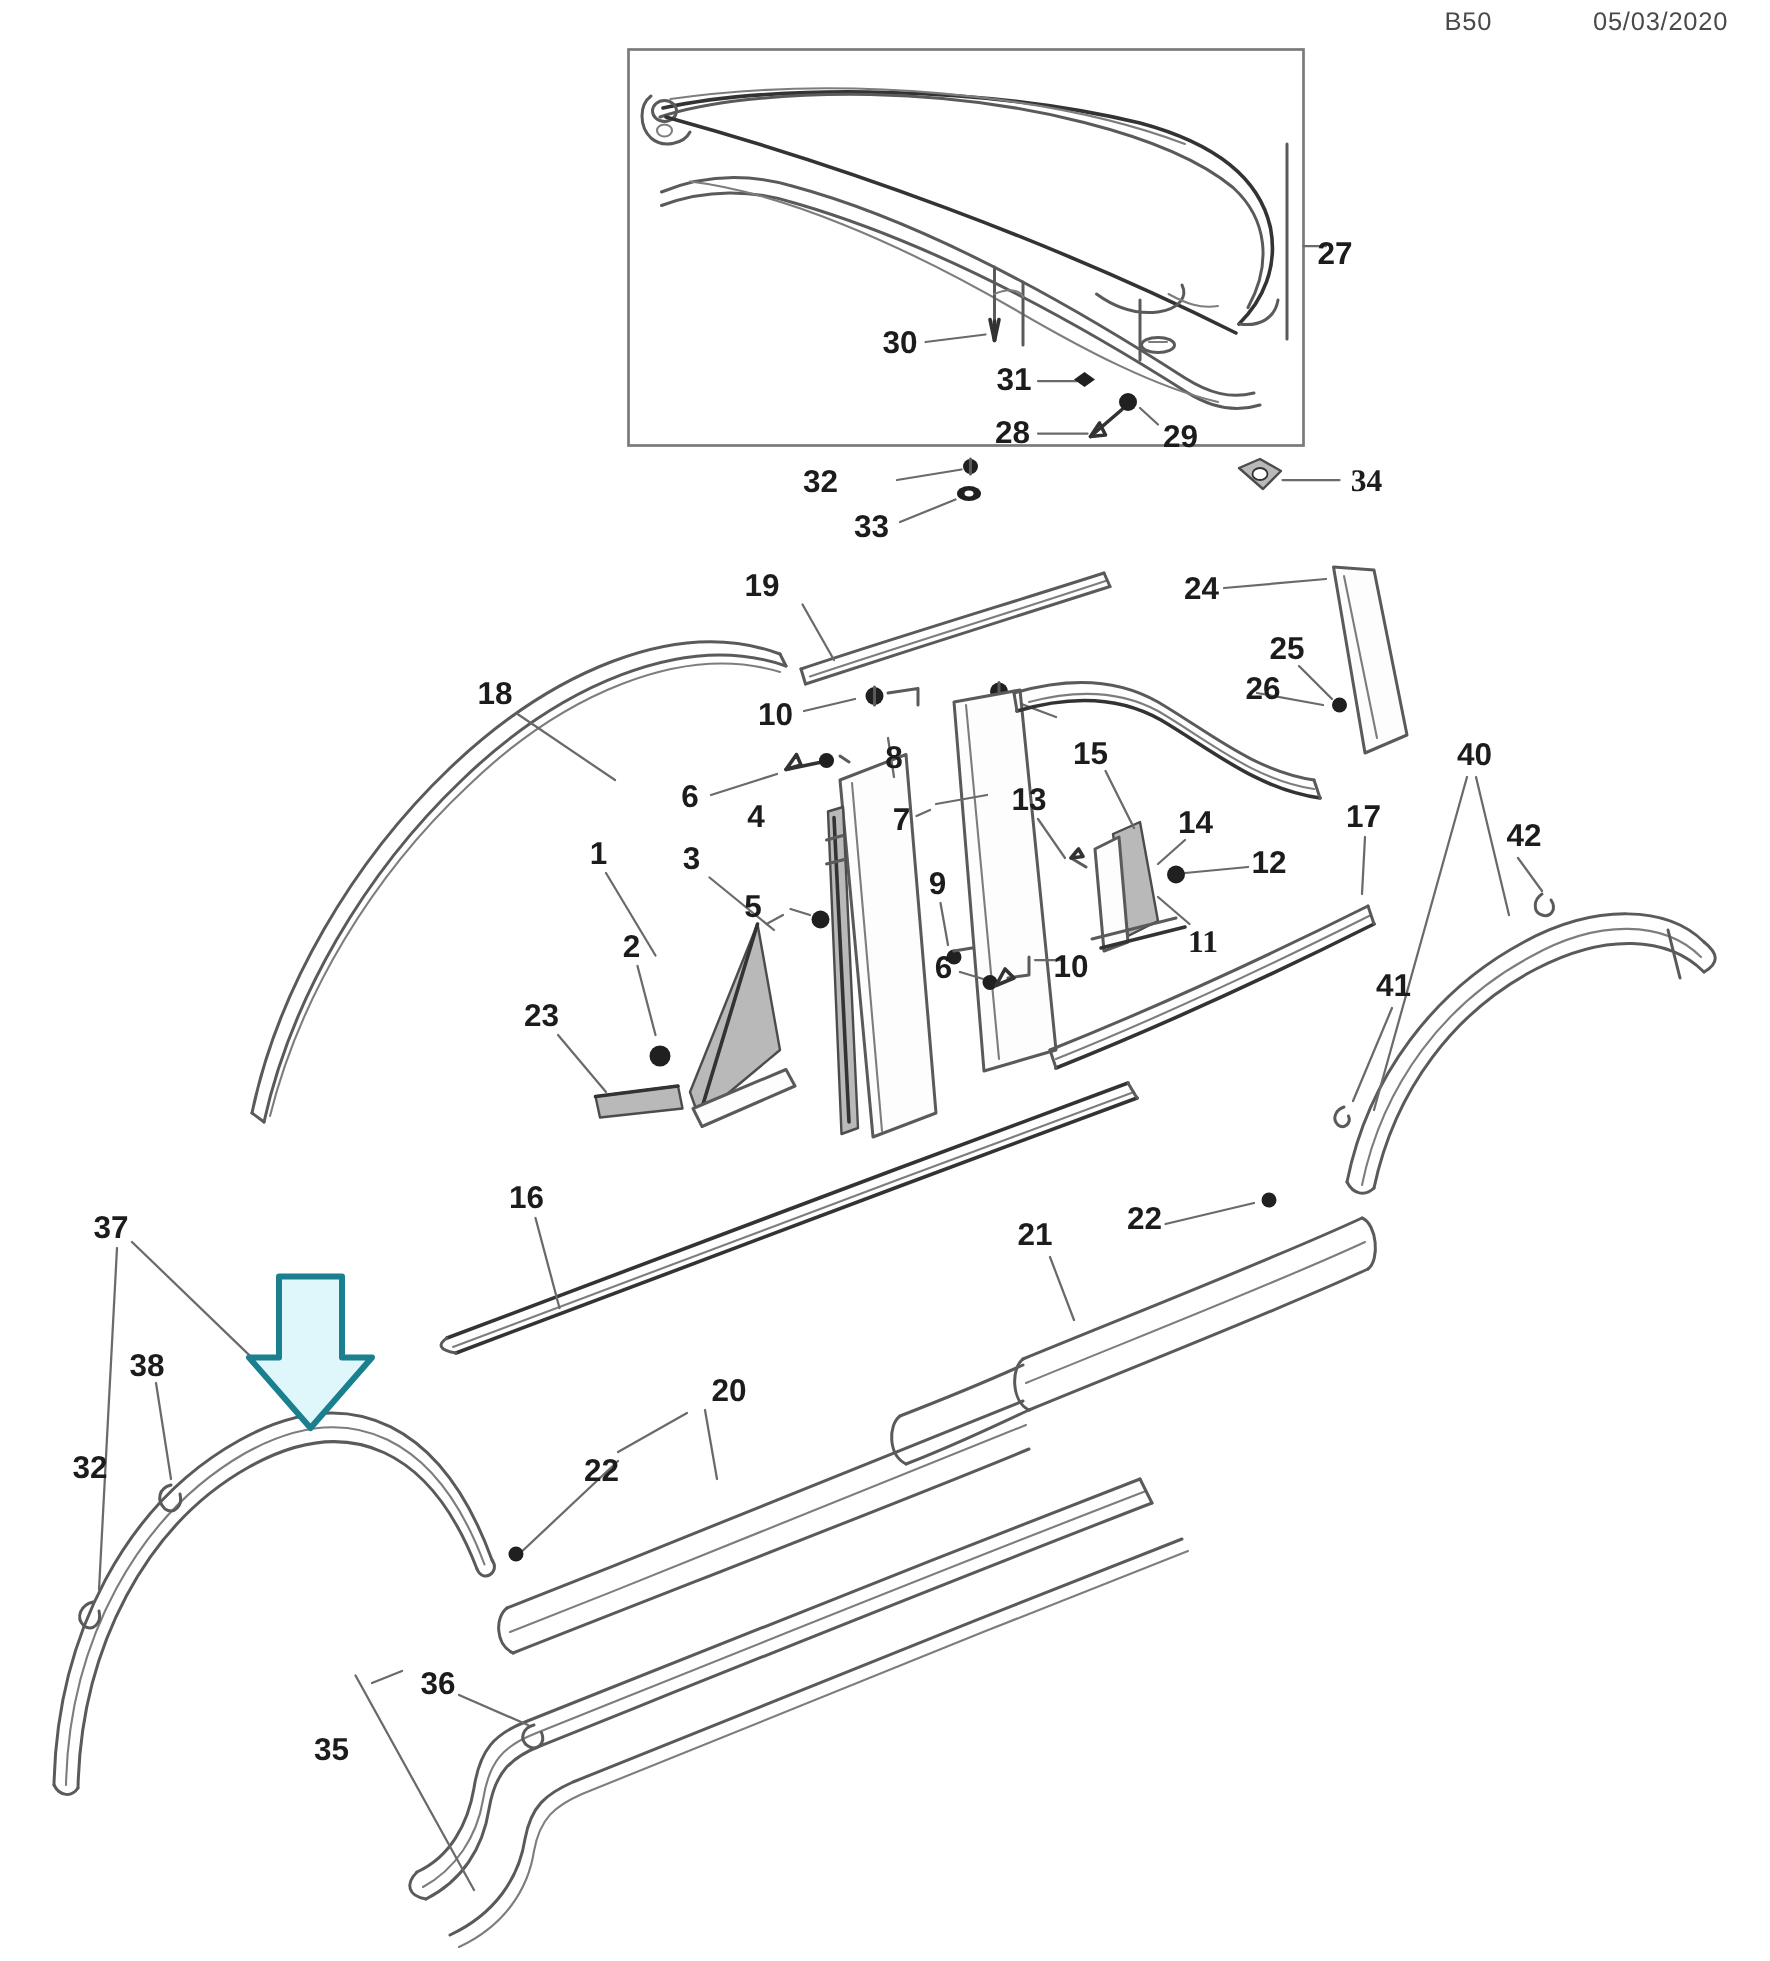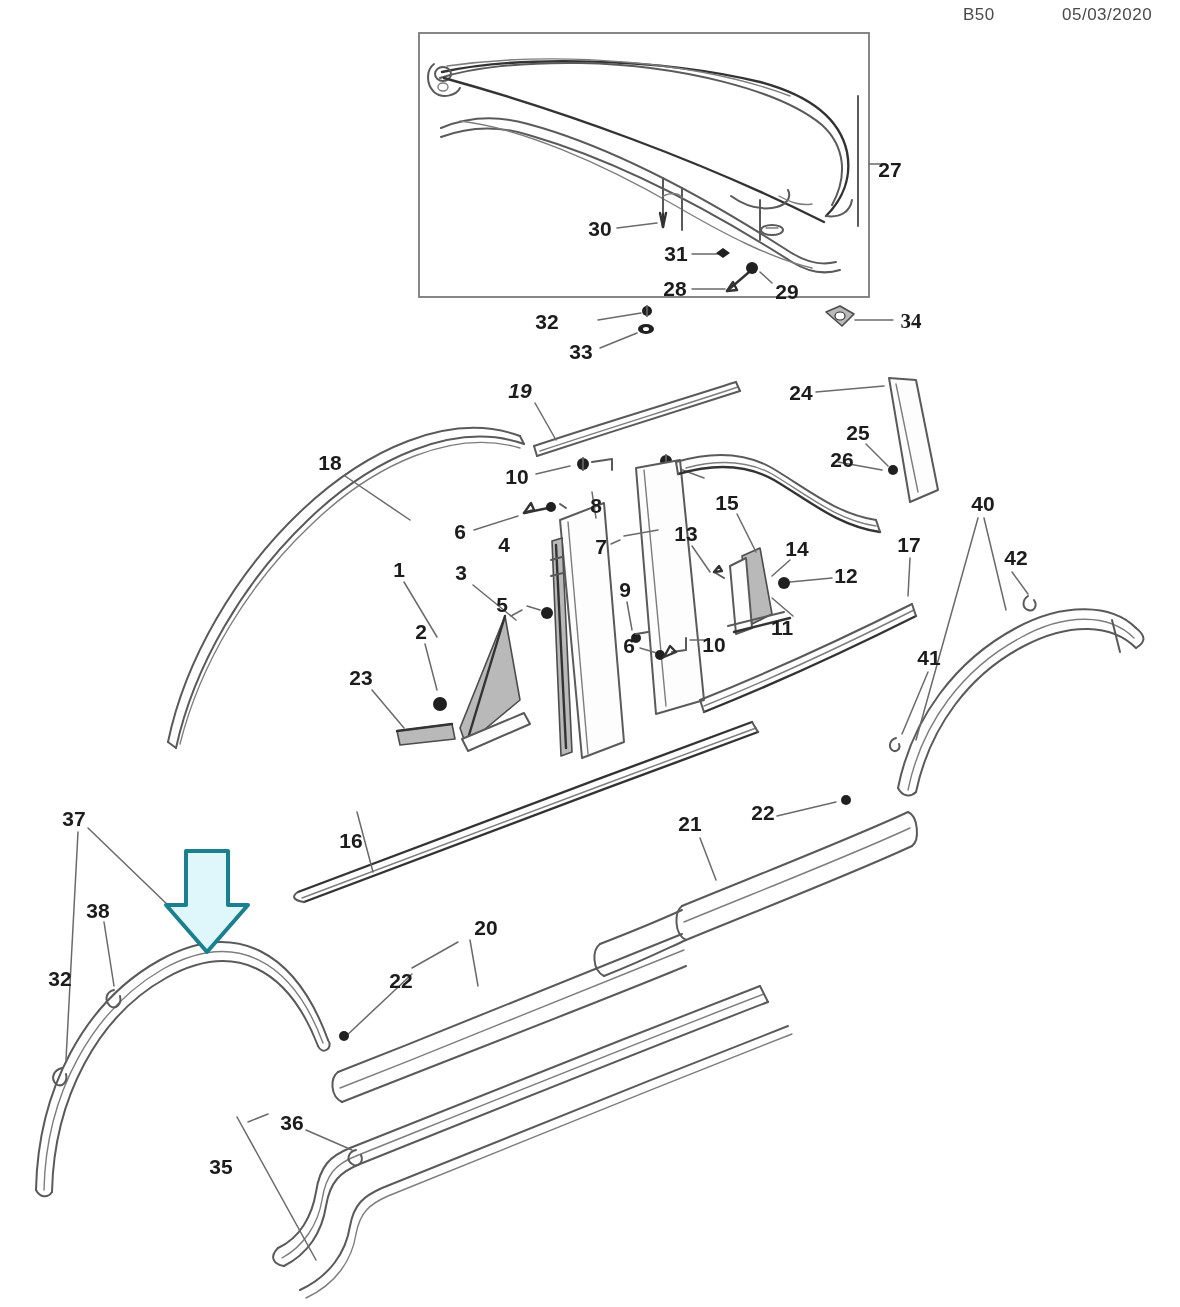--- a/index.html
+++ b/index.html
@@ -352,21 +352,21 @@
 
   <div id="callout-layer">
       <div class="callout" style="left: 890px; top: 170px;">27</div>
       <div class="callout" style="left: 600px; top: 229px;">30</div>
       <div class="callout" style="left: 676px; top: 254px;">31</div>
       <div class="callout" style="left: 675px; top: 289px;">28</div>
       <div class="callout" style="left: 787px; top: 292px;">29</div>
       <div class="callout" style="left: 547px; top: 322px;">32</div>
       <div class="callout" style="left: 581px; top: 352px;">33</div>
       <div class="callout" style="left: 911px; top: 321px; font-family: Liberation Serif, serif;">34</div>
-      <div class="callout" style="left: 520px; top: 391px; font-style: italic;">19</div>
+      <div class="callout" style="left: 508px; top: 391px;">19</div>
       <div class="callout" style="left: 801px; top: 393px;">24</div>
       <div class="callout" style="left: 858px; top: 433px;">25</div>
       <div class="callout" style="left: 823px; top: 460px; margin-left: 19px;">26</div>
       <div class="callout" style="left: 330px; top: 463px;">18</div>
       <div class="callout" style="left: 517px; top: 477px;">10</div>
       <div class="callout" style="left: 727px; top: 503px;">15</div>
       <div class="callout" style="left: 983px; top: 504px;">40</div>
       <div class="callout" style="left: 596px; top: 506px;">8</div>
       <div class="callout" style="left: 460px; top: 532px;">6</div>
       <div class="callout" style="left: 504px; top: 545px;">4</div>
@@ -374,26 +374,26 @@
       <div class="callout" style="left: 1016px; top: 558px;">42</div>
       <div class="callout" style="left: 909px; top: 545px;">17</div>
       <div class="callout" style="left: 797px; top: 549px;">14</div>
       <div class="callout" style="left: 601px; top: 547px;">7</div>
       <div class="callout" style="left: 399px; top: 570px;">1</div>
       <div class="callout" style="left: 461px; top: 573px;">3</div>
       <div class="callout" style="left: 846px; top: 576px;">12</div>
       <div class="callout" style="left: 625px; top: 590px;">9</div>
       <div class="callout" style="left: 421px; top: 632px;">2</div>
       <div class="callout" style="left: 502px; top: 605px;">5</div>
-      <div class="callout" style="left: 782px; top: 628px;">11</div>
+      <div class="callout" style="left: 802px; top: 628px; font-family: Liberation Serif, serif;">11</div>
       <div class="callout" style="left: 629px; top: 646px;">6</div>
       <div class="callout" style="left: 714px; top: 645px;">10</div>
       <div class="callout" style="left: 929px; top: 658px;">41</div>
       <div class="callout" style="left: 361px; top: 678px;">23</div>
-      <div class="callout" style="left: 351px; top: 841px;">16</div>
+      <div class="callout" style="left: 351px; top: 799px;">16</div>
       <div class="callout" style="left: 690px; top: 824px;">21</div>
       <div class="callout" style="left: 763px; top: 813px;">22</div>
       <div class="callout" style="left: 74px; top: 819px;">37</div>
       <div class="callout" style="left: 98px; top: 911px;">38</div>
       <div class="callout" style="left: 466px; top: 928px; margin-left: 20px;">20</div>
       <div class="callout" style="left: 60px; top: 979px;">32</div>
       <div class="callout" style="left: 401px; top: 981px;">22</div>
       <div class="callout" style="left: 221px; top: 1167px;">35</div>
       <div class="callout" style="left: 292px; top: 1123px;">36</div>
     </div>

